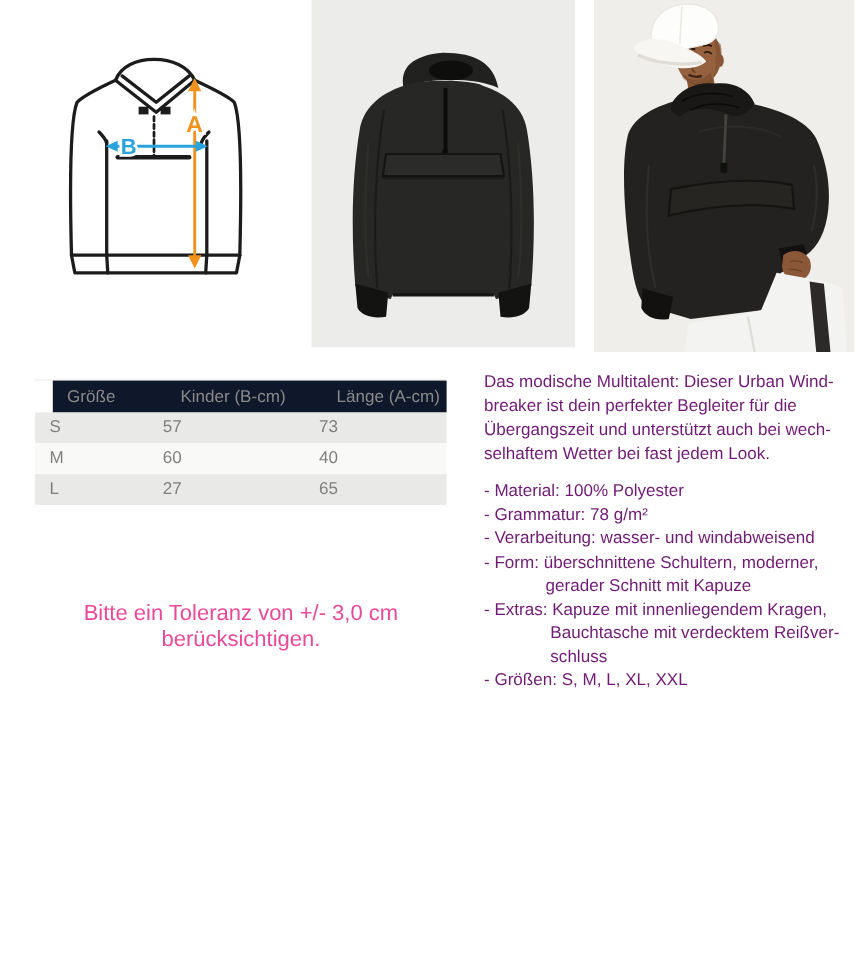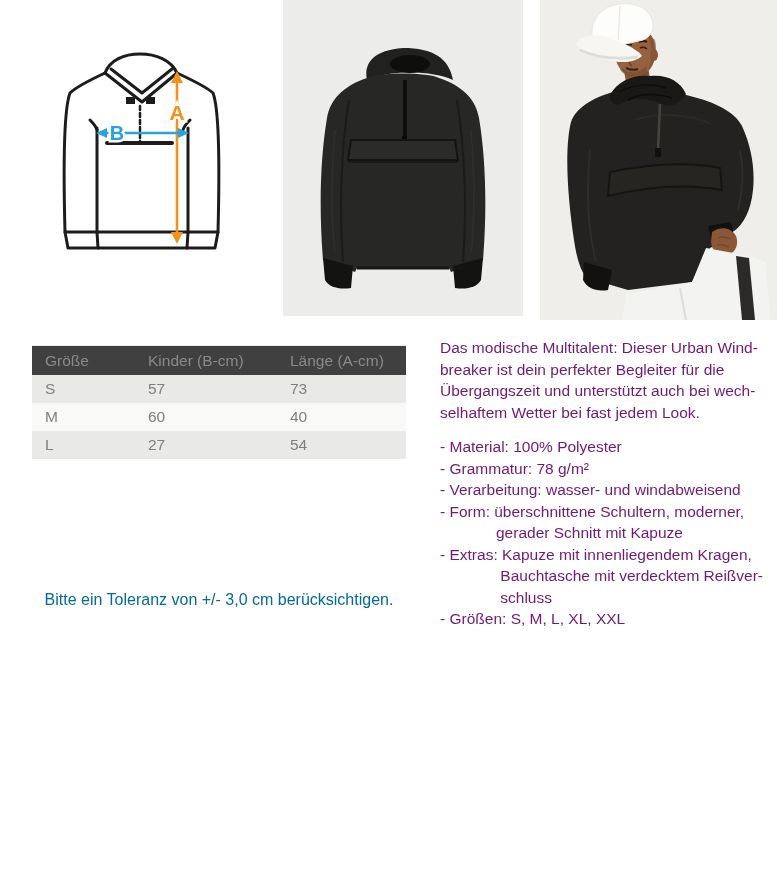--- a/index.html
+++ b/index.html
@@ -11,30 +11,30 @@
   #diagram-tile{left:38px;top:36px;width:220px;height:240px;}
   #product-tile{left:283px;top:0;width:240px;height:316px;}
   #model-tile{left:540px;top:0;width:237px;height:320px;}
   .img-tile svg{display:block;width:100%;height:100%;}
 
   .size-table{
     position:absolute;left:32px;top:345px;width:374px;
     font-size:15.5px;color:#7f7f7f;border-top:1px solid #eceae7;
   }
   .t-row{display:flex;align-items:center;height:28px;}
-  .t-head{height:29px;background:#404040;color:#8a8a8a;}
+  .t-head{height:29px;background:#0f172a;color:#8a8a8a;margin-left:16px;}
   .row-odd{background:#e9e9e8;}
   .row-even{background:#f9f9f8;}
   .c1{width:102px;padding-left:13px;box-sizing:border-box;}
   .c2{width:142px;padding-left:14px;box-sizing:border-box;}
   .c3{flex:1;padding-left:14px;box-sizing:border-box;}
 
   .tolerance-note{
     position:absolute;left:32px;top:547px;width:374px;
-    text-align:center;font-size:16px;color:#0369a1;margin-top:44px;
+    text-align:center;font-size:20px;color:#ec4899;
   }
   .description{
     position:absolute;left:440px;top:337px;width:354px;
     font-size:15.5px;line-height:21.5px;color:#701a75;
   }
   .para{white-space:pre-wrap;margin:0 0 13px 0;}
   .svgtext{font-family:"Liberation Sans",sans-serif;font-weight:bold;}
 </style>
 </head>
 <body>
@@ -168,21 +168,21 @@
       <div class="c3">73</div>
     </div>
     <div class="t-row row-even">
       <div class="c1">M</div>
       <div class="c2">60</div>
       <div class="c3">40</div>
     </div>
     <div class="t-row row-odd">
       <div class="c1">L</div>
       <div class="c2">27</div>
-      <div class="c3">54</div>
+      <div class="c3">65</div>
     </div>
   </div>
 
   <div class="tolerance-note">Bitte ein Toleranz von +/- 3,0 cm berücksichtigen.</div>
 
   <div class="description">
     <p class="para">Das modische Multitalent: Dieser Urban Wind-
 breaker ist dein perfekter Begleiter für die
 Übergangszeit und unterstützt auch bei wech-
 selhaftem Wetter bei fast jedem Look.</p>

